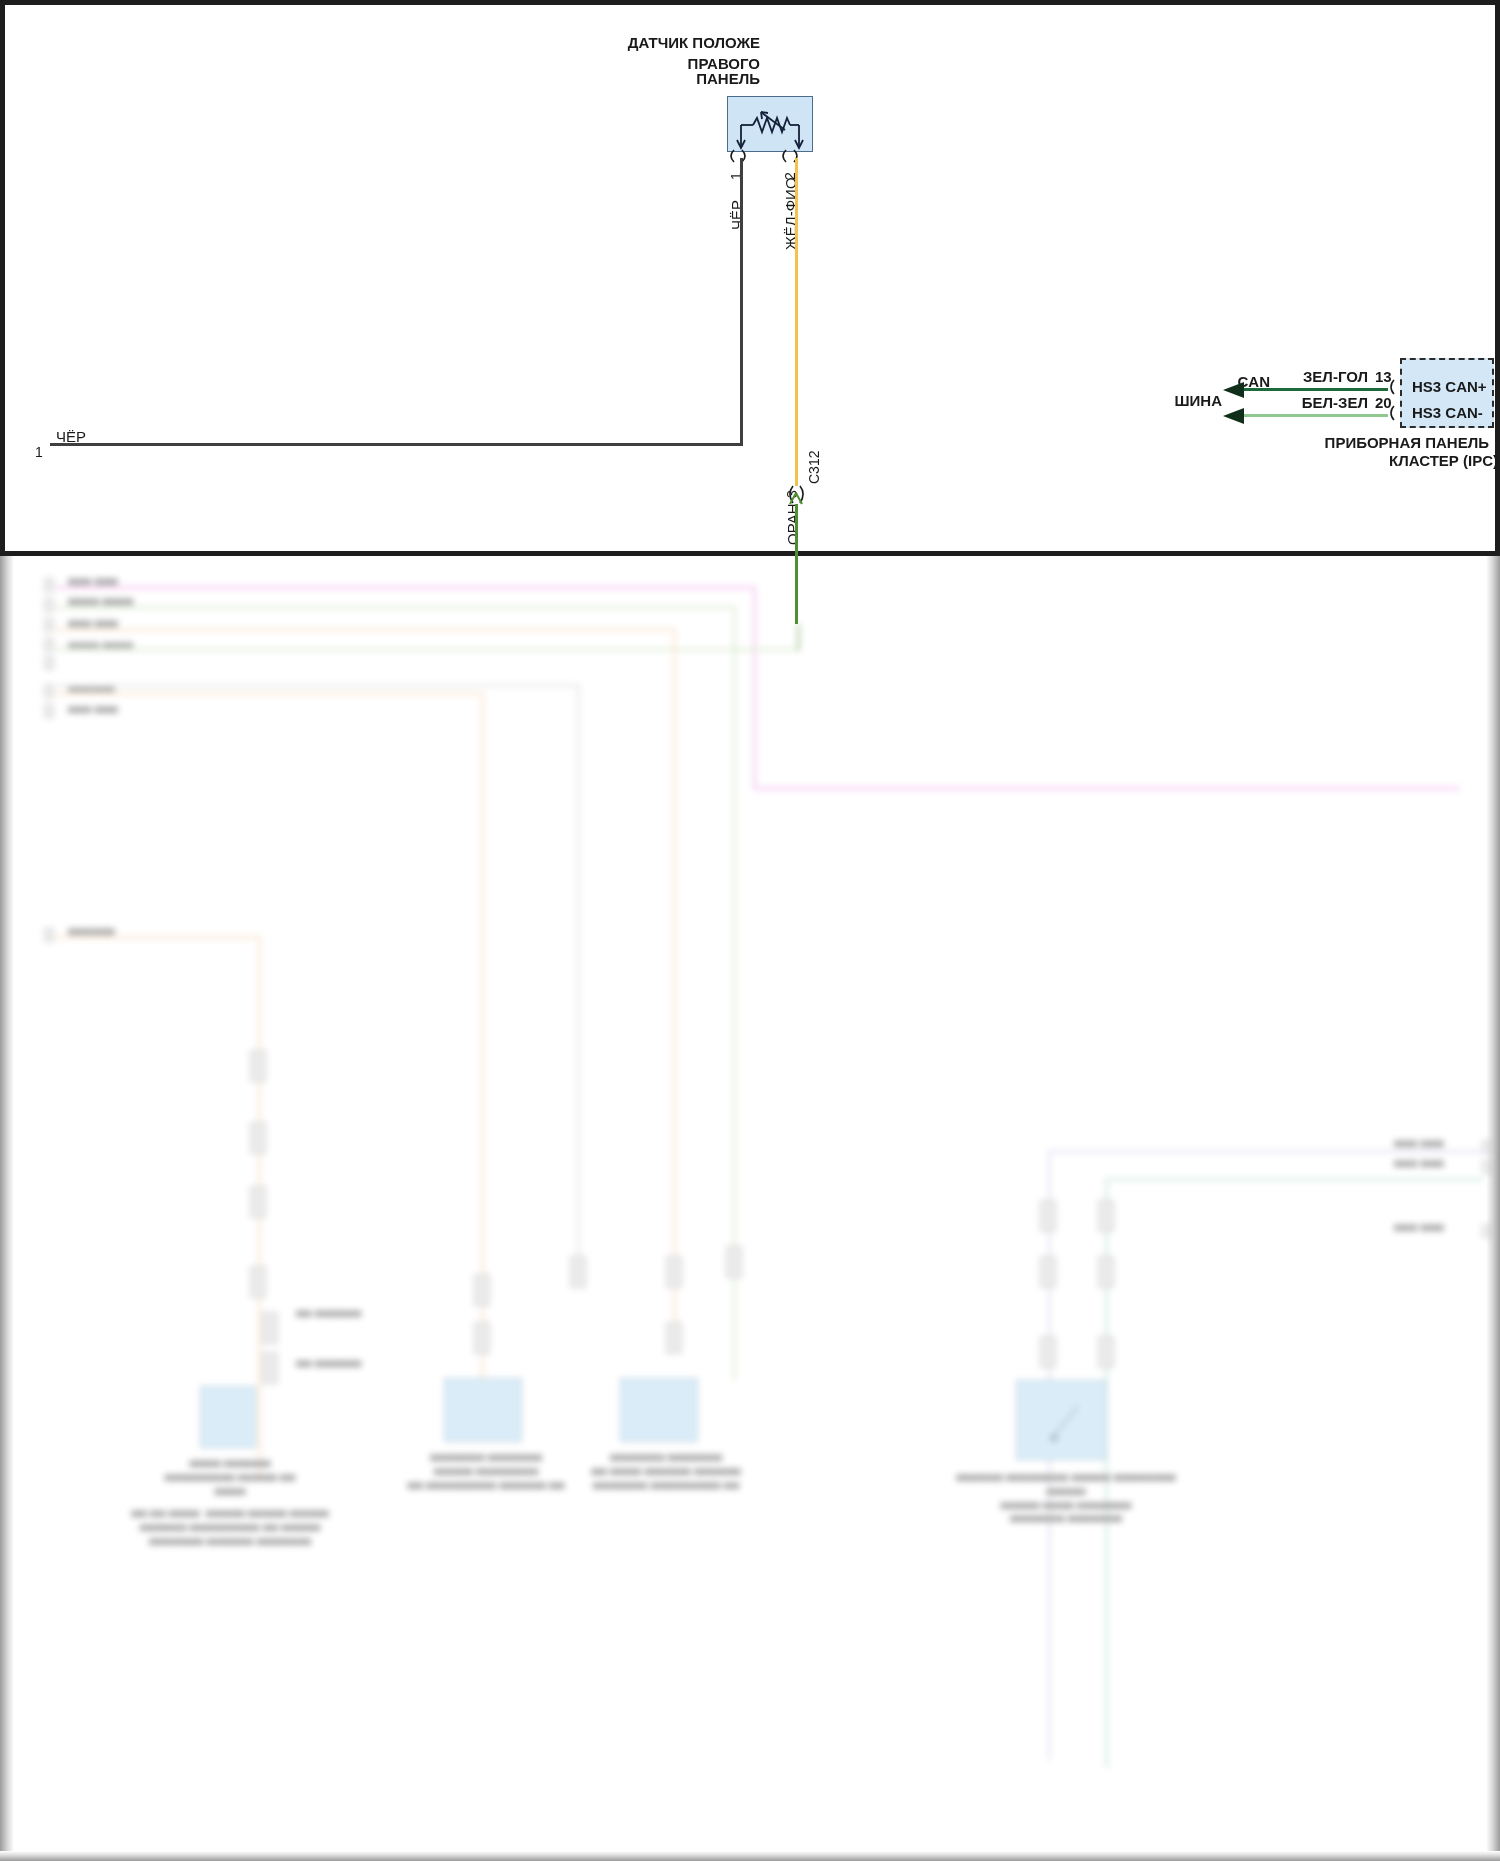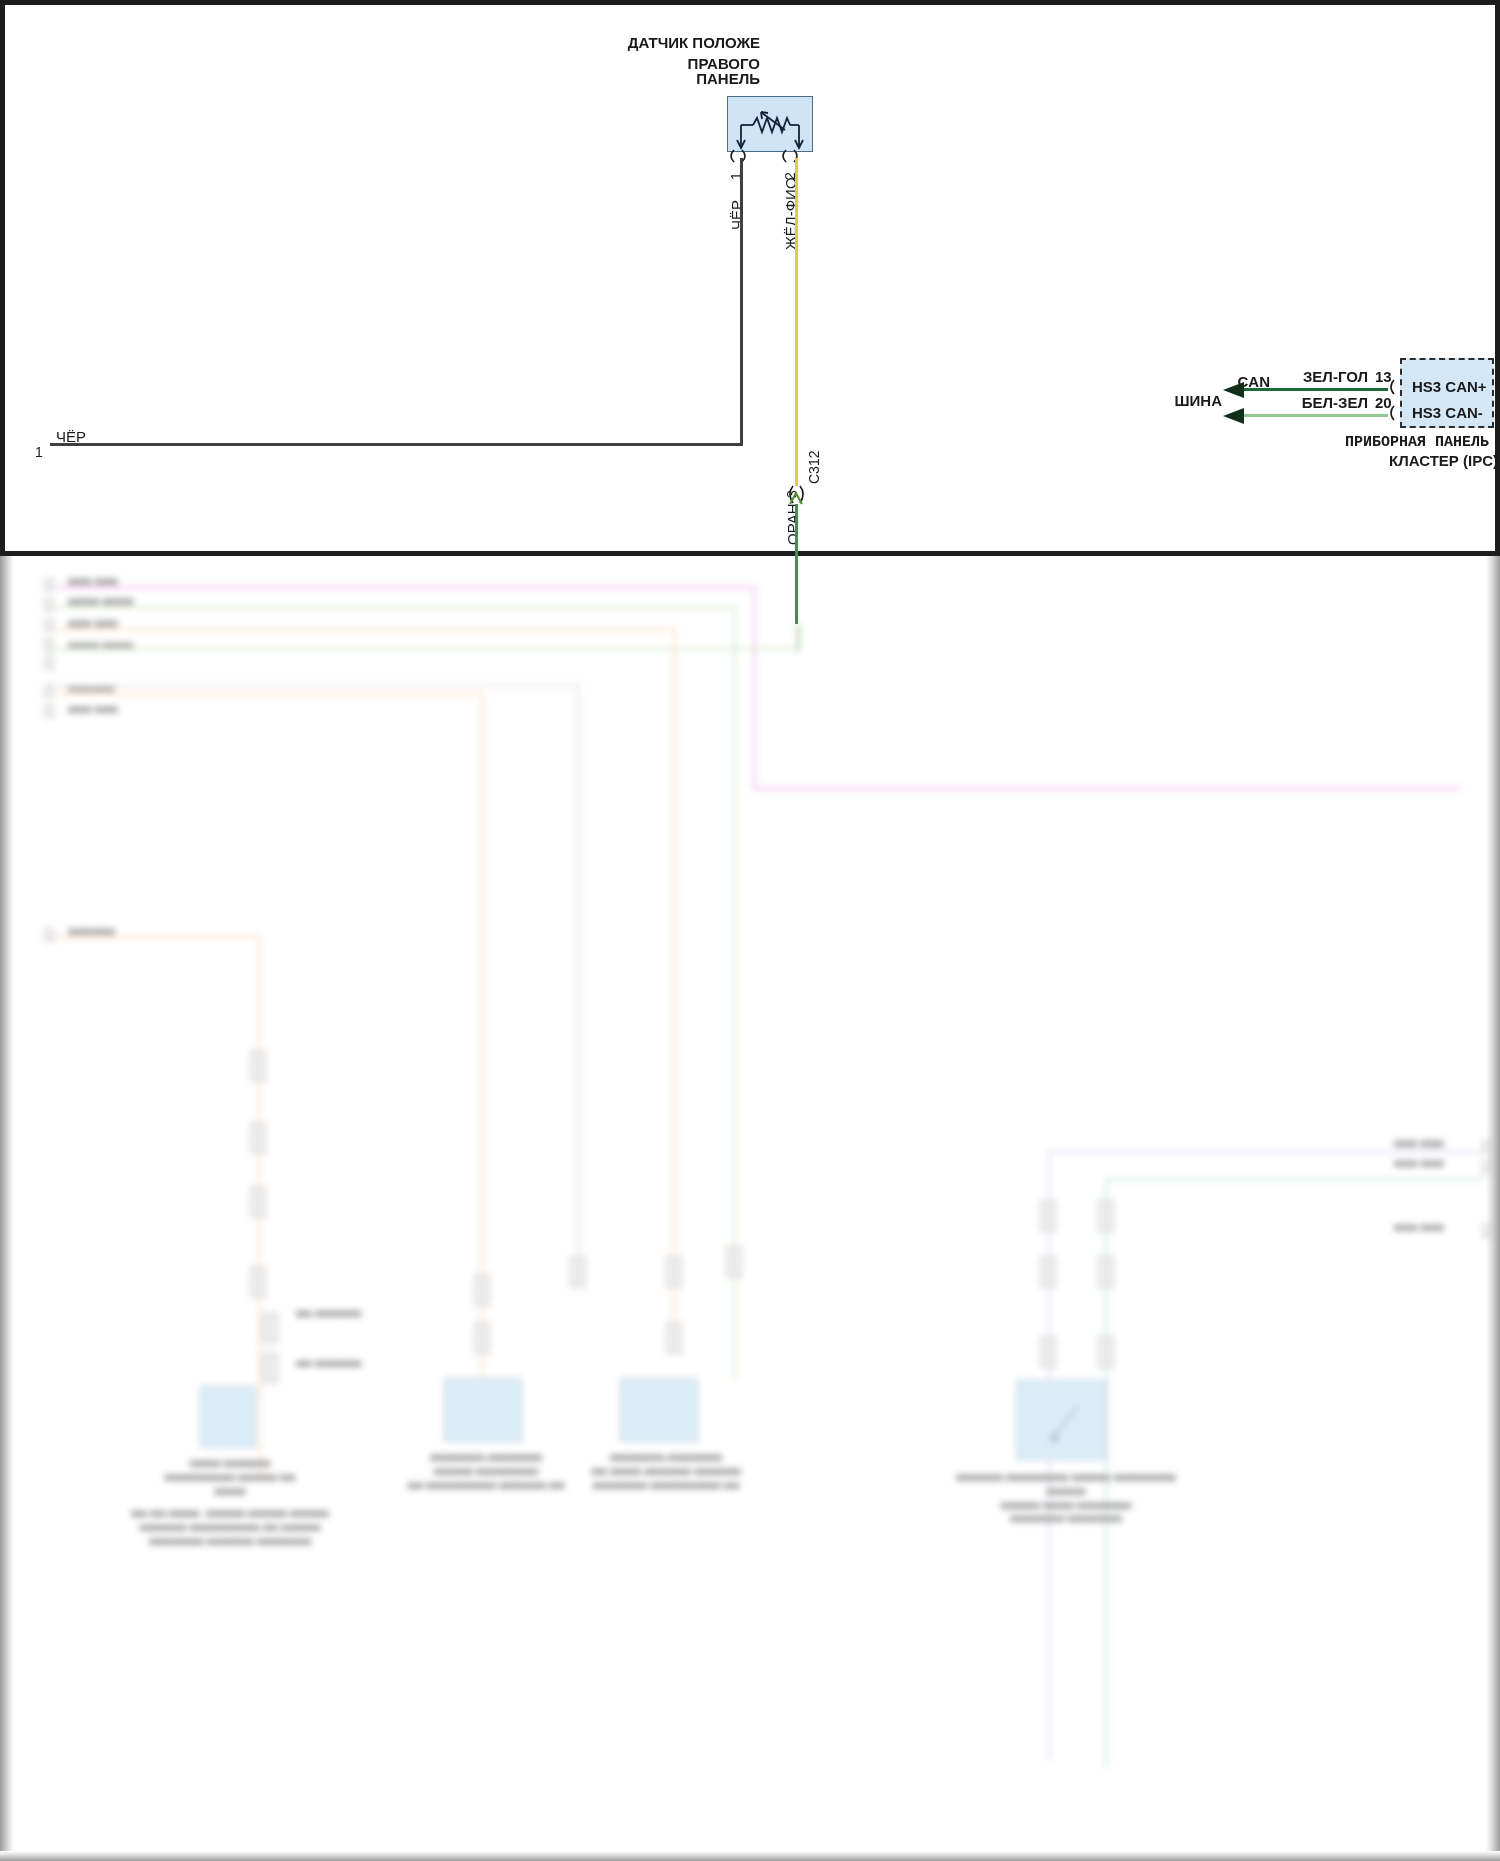--- a/index.html
+++ b/index.html
@@ -160,21 +160,21 @@
   <div class="lbl b" style="left:1375px;top:394px;">20</div>
 
   <div class="comp dashed" style="left:1400px;top:358px;width:94px;height:70px;"></div>
   <svg style="position:absolute;left:1386px;top:358px;width:22px;height:70px;" viewBox="0 0 22 70">
     <path d="M8 22 C4 26, 4 32, 8 36" stroke="#1a1a1a" stroke-width="1.6" fill="none"></path>
     <path d="M8 48 C4 52, 4 58, 8 62" stroke="#1a1a1a" stroke-width="1.6" fill="none"></path>
   </svg>
   <div class="lbl b" style="left:1412px;top:378px;font-size:15px;">HS3 CAN+</div>
   <div class="lbl b" style="left:1412px;top:404px;font-size:15px;">HS3 CAN-</div>
 
-  <div class="lbl b r" style="left:1241px;top:434px;width:248px;font-family:Liberation Mono, monospace;">ПРИБОРНАЯ ПАНЕЛЬ</div>
+  <div class="lbl b r" style="left:1241px;top:434px;width:248px;">ПРИБОРНАЯ ПАНЕЛЬ</div>
   <div class="lbl b r" style="left:1250px;top:452px;width:248px;">КЛАСТЕР (IPC)</div>
 
   <div class="rail left"></div>
   <div class="rail right"></div>
   <div class="rail-bottom"></div>
 
   <div id="blurred">
 
     <div class="bpinbox" style="left:44px;top:22px;width:8px;height:12px;"></div>
     <div class="bpinbox" style="left:44px;top:42px;width:8px;height:12px;"></div>

